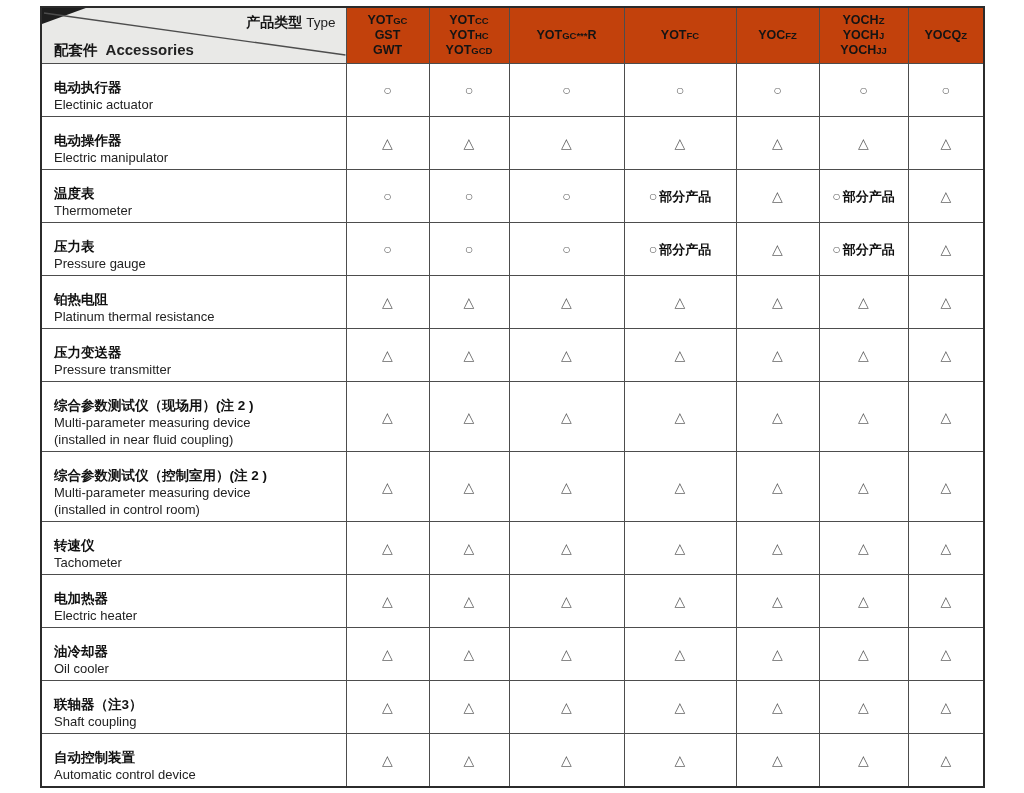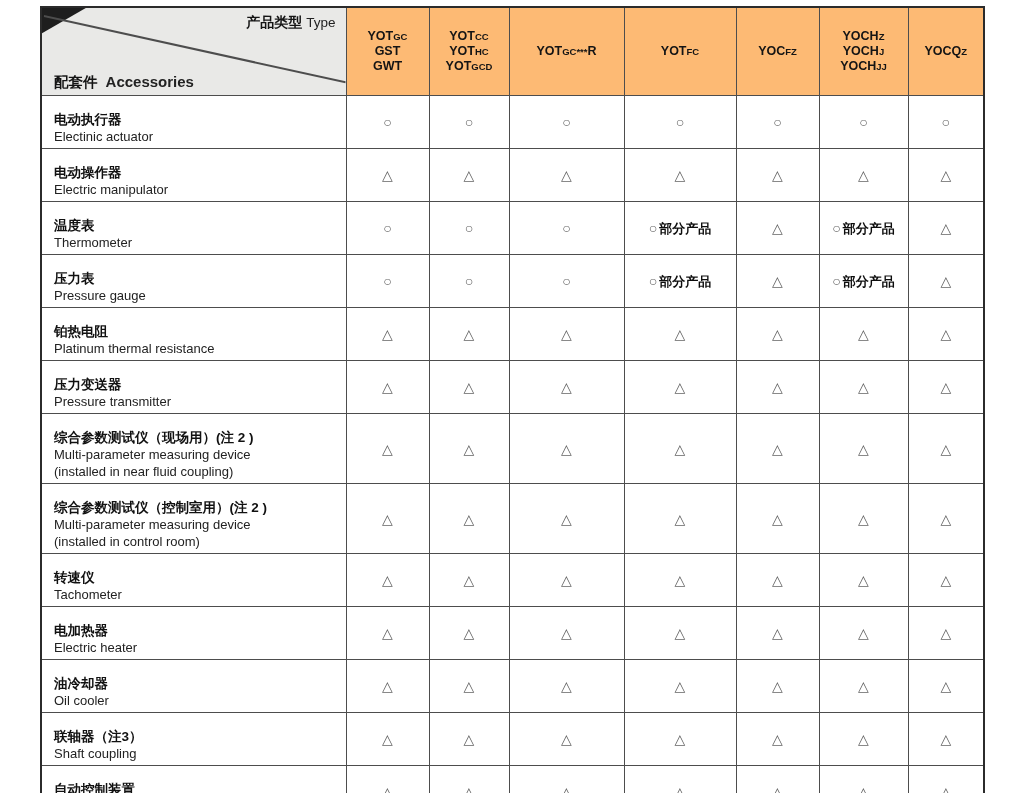--- a/index.html
+++ b/index.html
@@ -6,24 +6,24 @@
   body{
     width:1024px;height:793px;position:relative;background:#ffffff;
     font-family:"Liberation Sans","DejaVu Sans",sans-serif;
     color:#1c1c1c;overflow:hidden;
   }
   .table-wrap{position:absolute;left:40px;top:6px;}
   table{border-collapse:collapse;table-layout:fixed;}
   table,th,td{border:1px solid #4d4d4d;}
   table{border:2px solid #2b2b2b;}
   th{
-    background:#fdba74;font-weight:bold;font-size:12.5px;line-height:15px;
+    background:#c2410c;font-weight:bold;font-size:12.5px;line-height:15px;
     text-align:center;vertical-align:middle;padding:4px 16px;color:#141414;
   }
-  th.corner{position:relative;background:#e9e9e7;padding:16px;}
+  th.corner{position:relative;background:#e9e9e7;padding:0;}
   .corner-svg{position:absolute;left:0;top:0;width:100%;height:100%;}
   .corner-top{
     position:absolute;top:6px;right:10px;font-size:14px;font-weight:bold;
     white-space:nowrap;
   }
   .corner-top .en{font-weight:normal;font-size:13.5px;color:#222;}
   .corner-bottom{
     position:absolute;bottom:5px;left:12px;font-size:14.5px;font-weight:bold;
     white-space:nowrap;
   }

